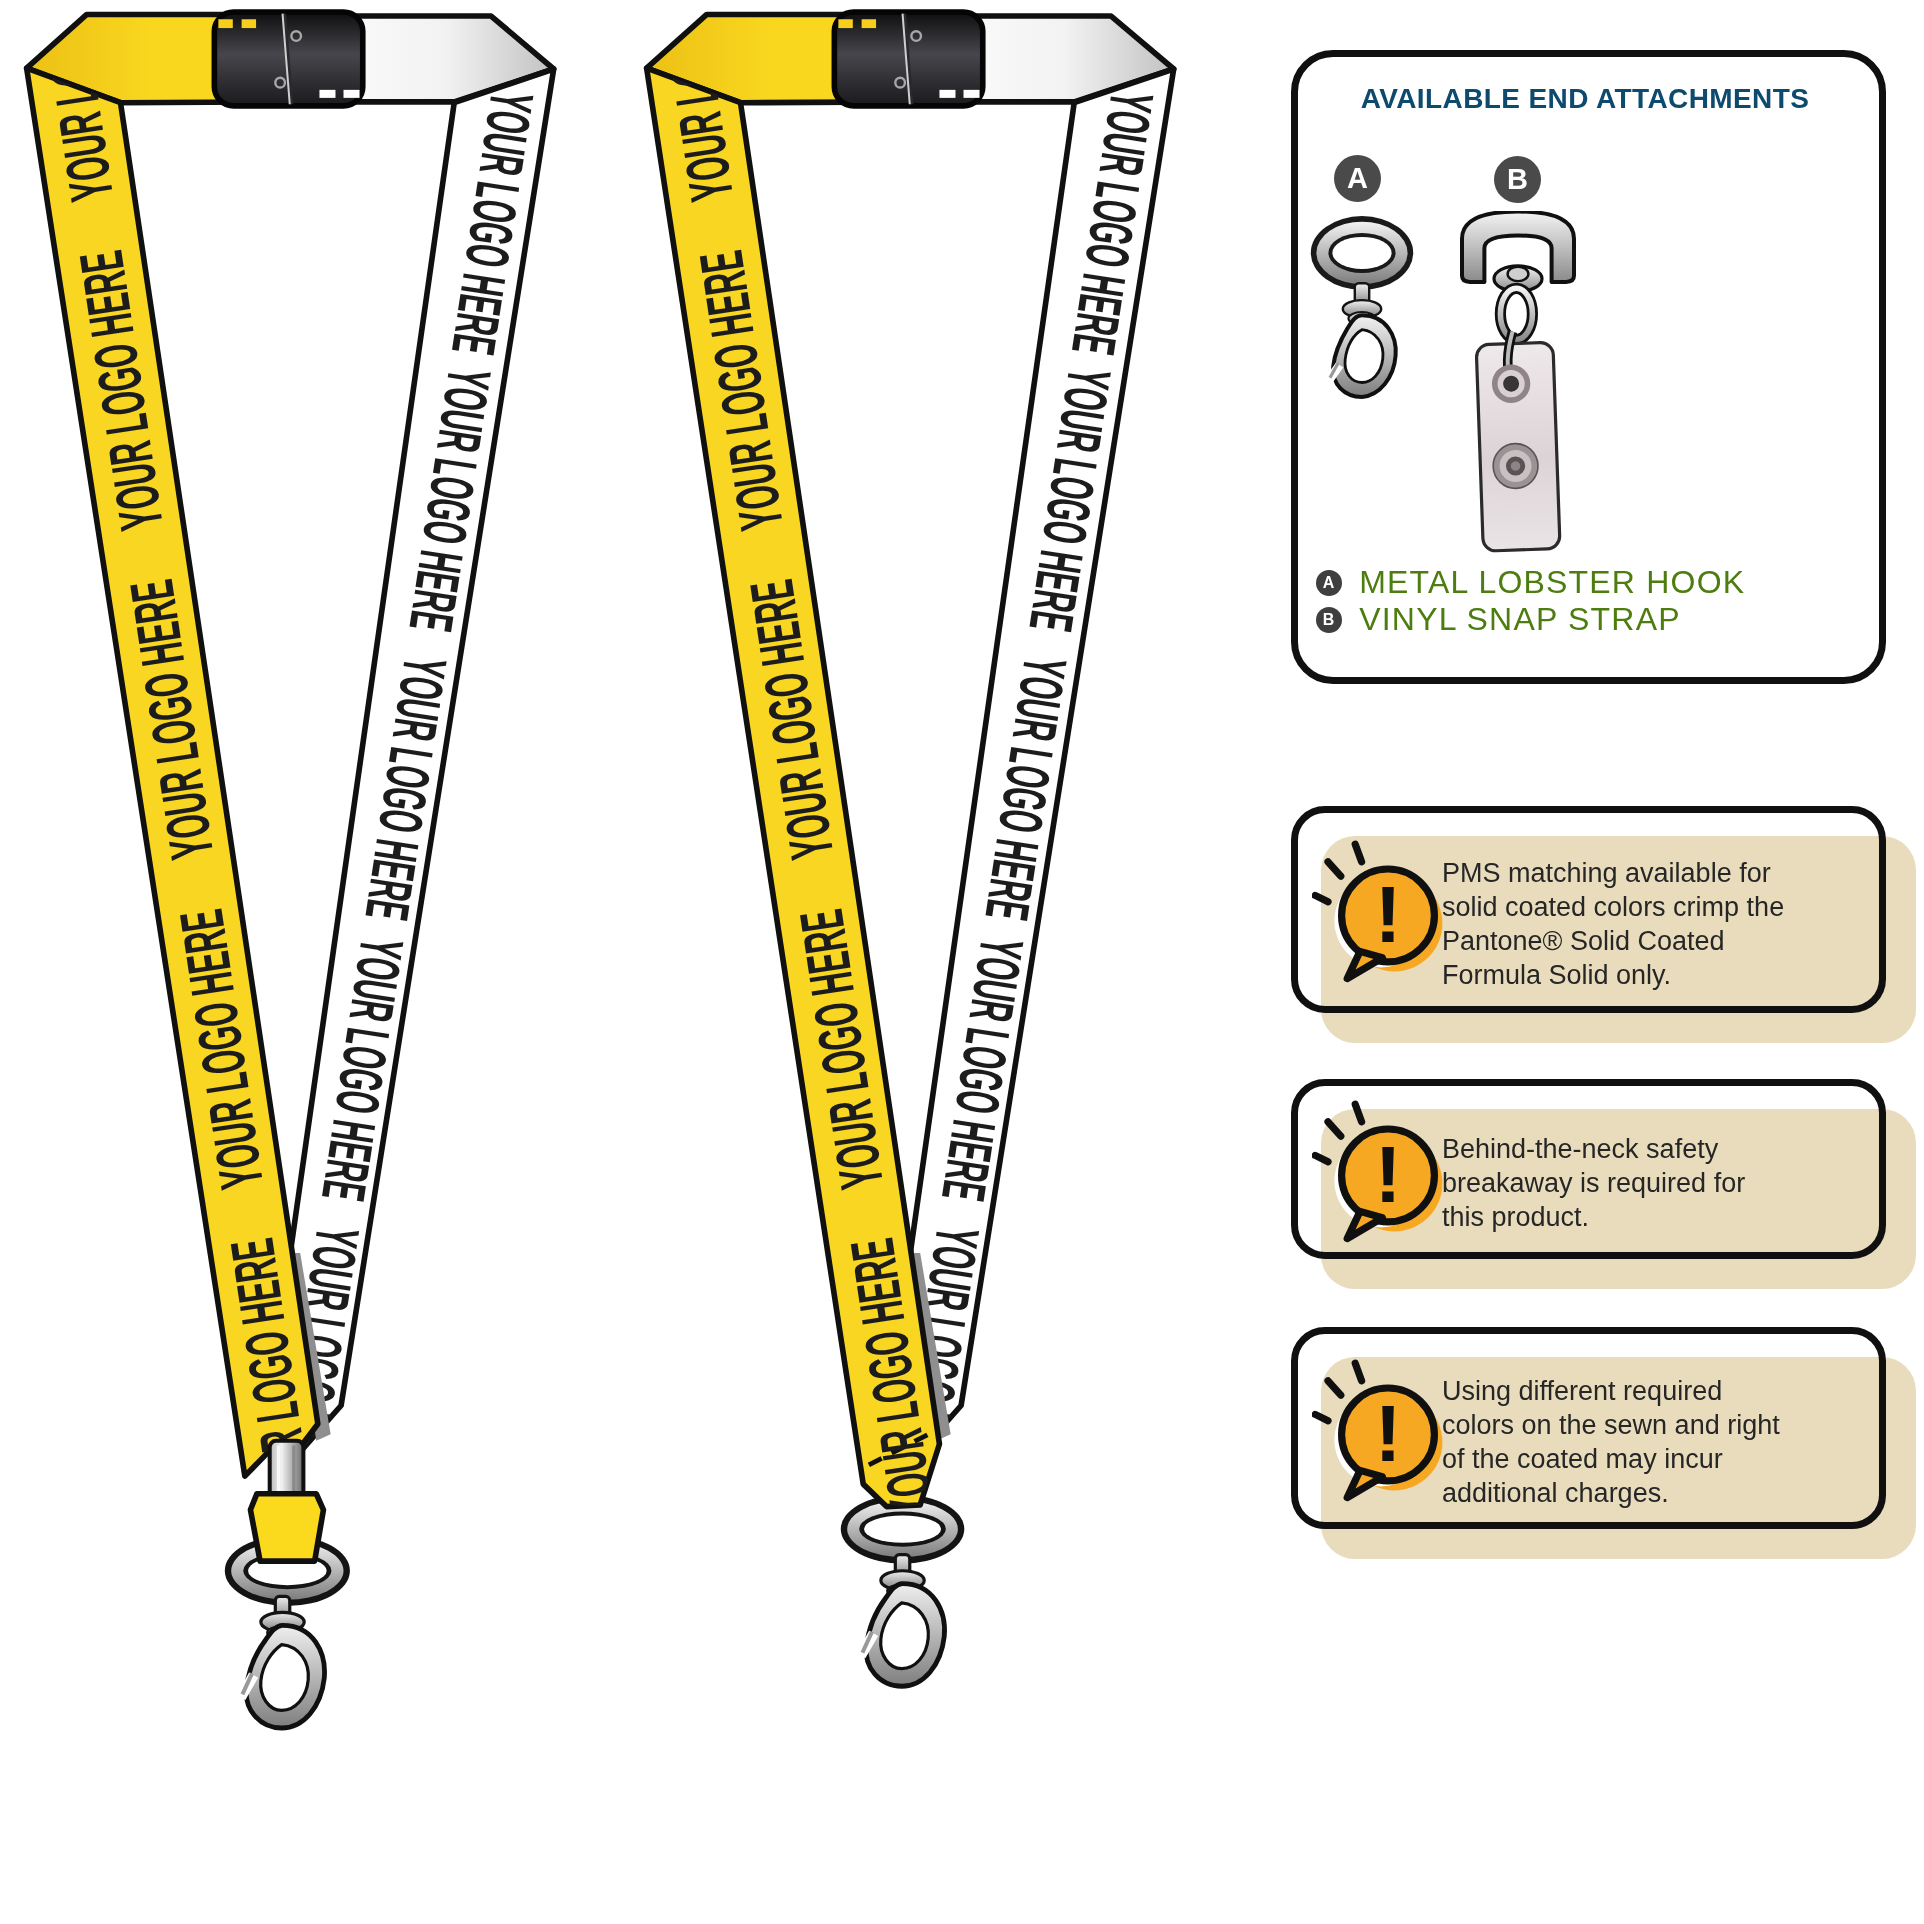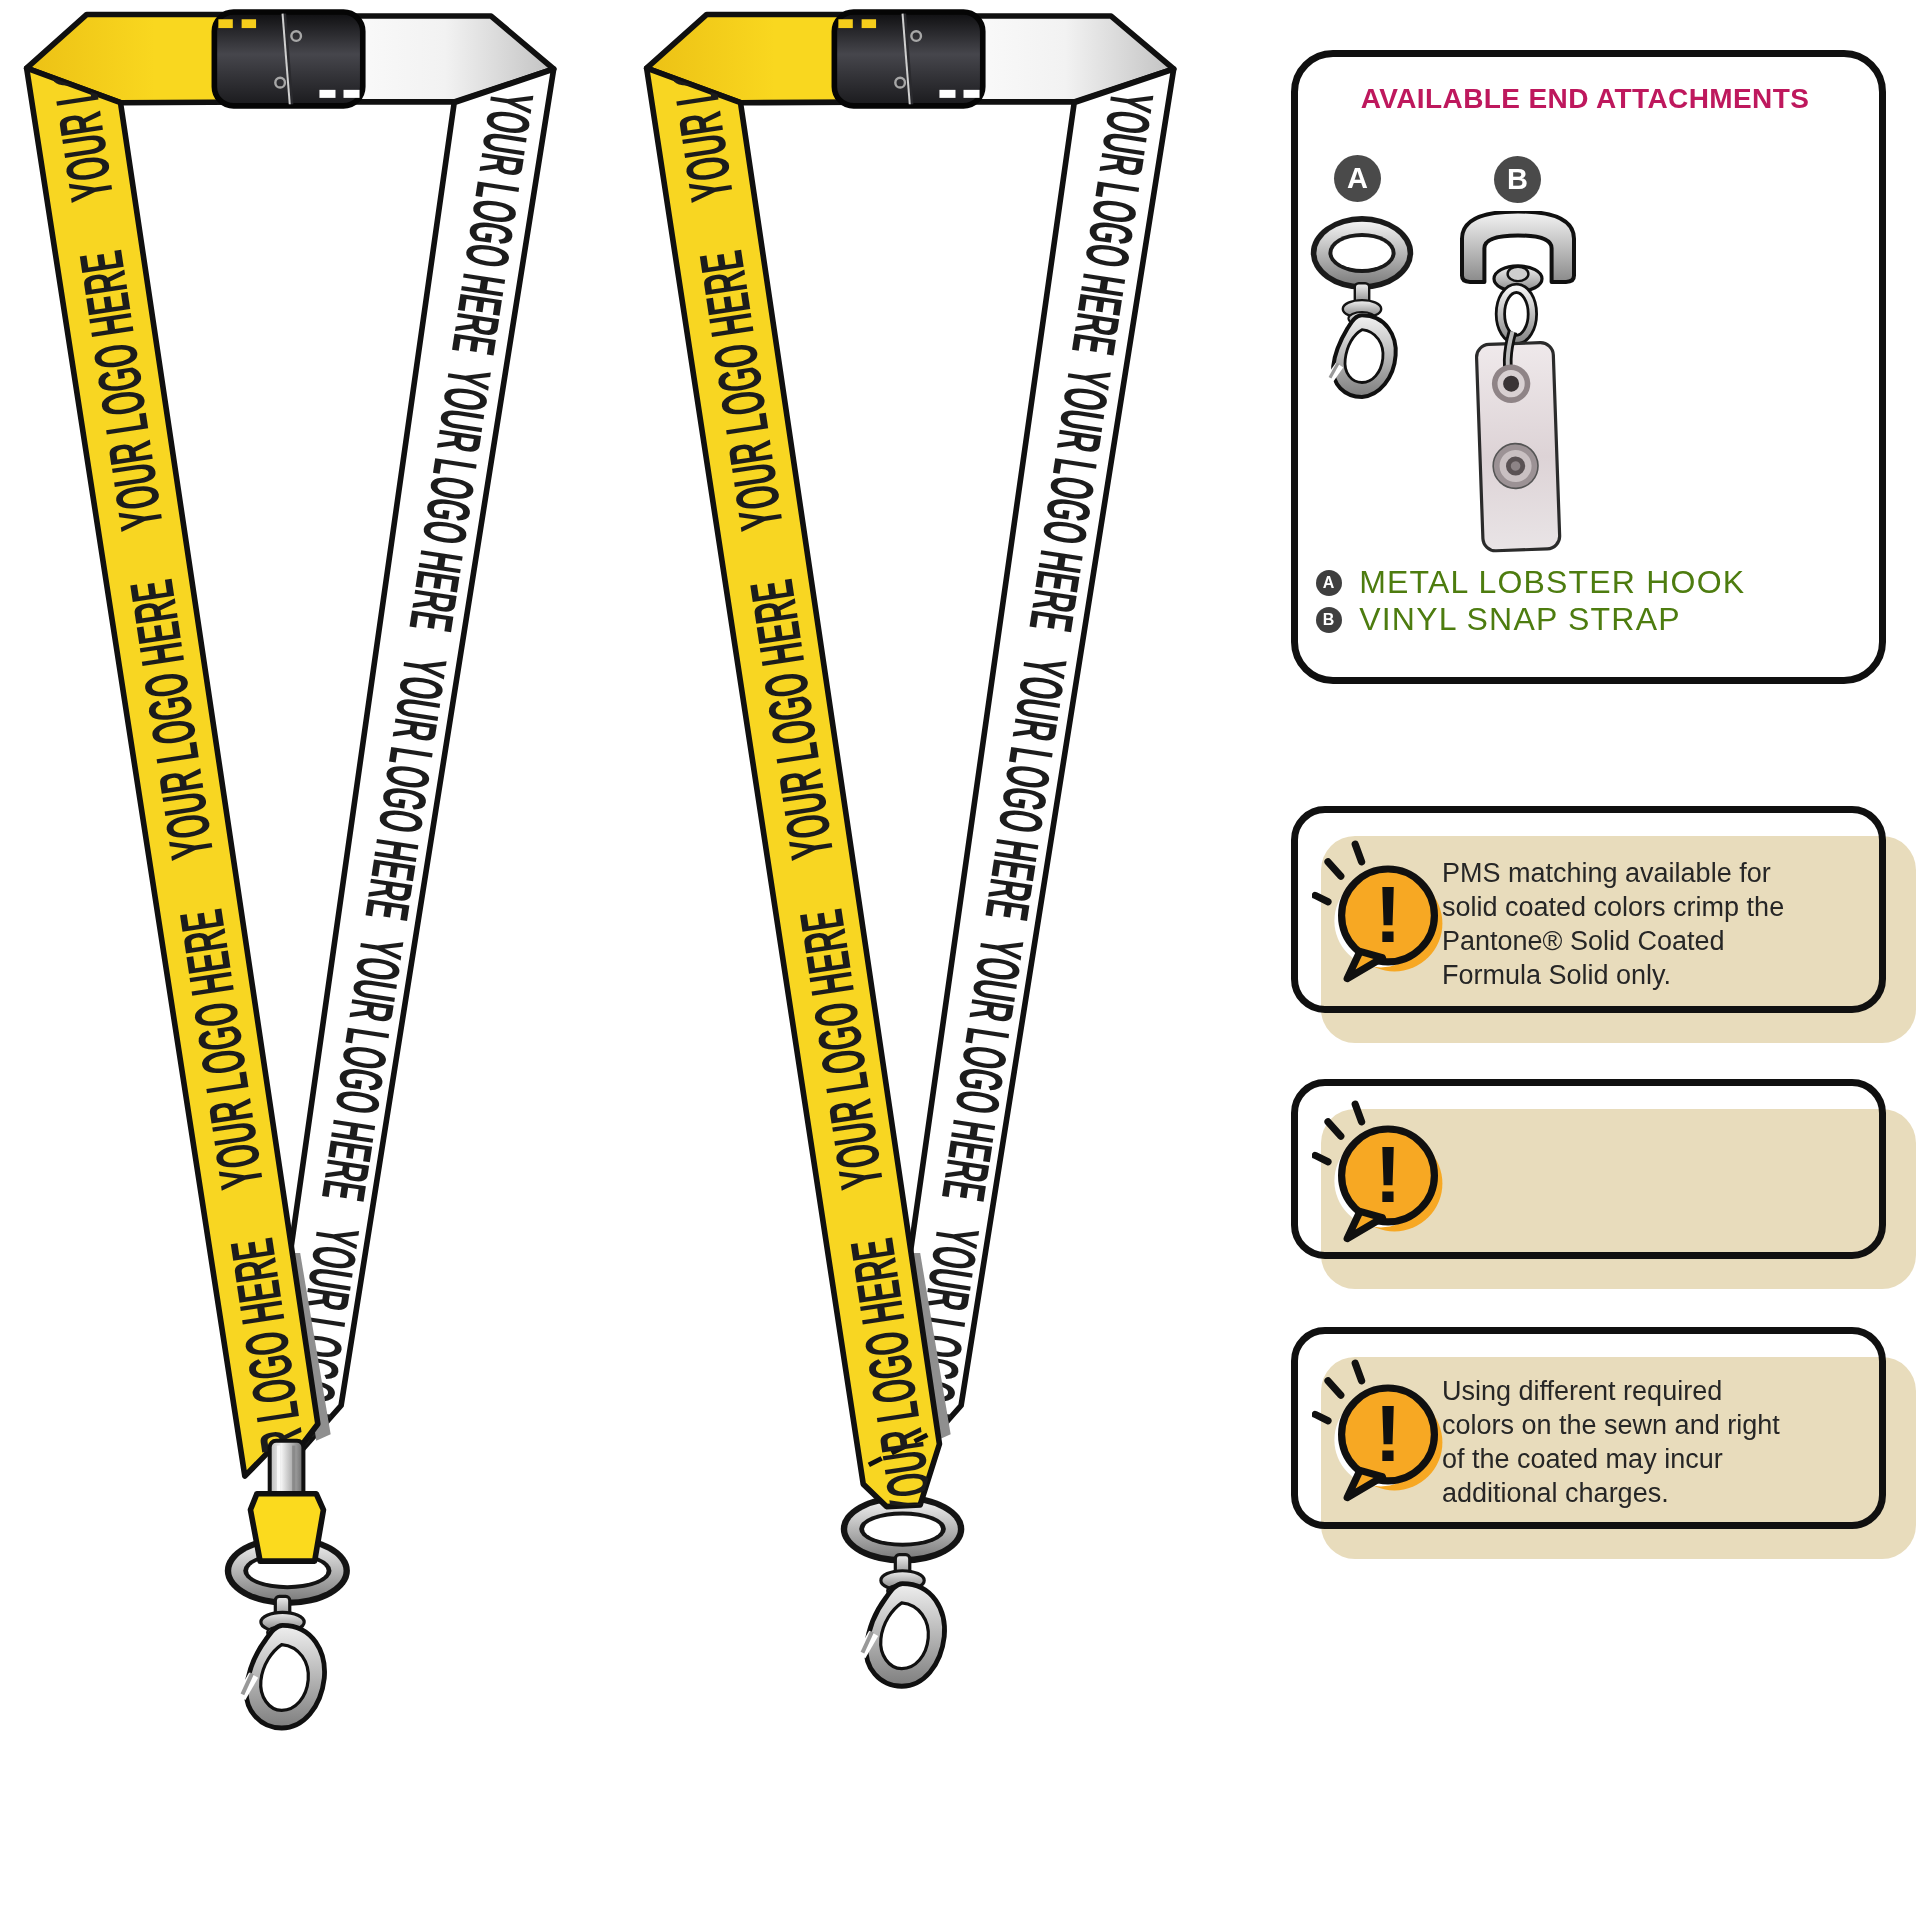--- a/index.html
+++ b/index.html
@@ -6,21 +6,21 @@
   .page{position:relative;width:1925px;height:1925px;background:#ffffff;overflow:hidden;
         font-family:"Liberation Sans",sans-serif;}
   svg{position:absolute;display:block;}
   .lanyard{top:0;width:610px;height:1805px;}
   .strap-text{font-family:"Liberation Sans",sans-serif;font-weight:700;font-size:76px;fill:#1c1c1c;}
 
   
   .panel{position:absolute;left:1291px;top:50px;width:595px;height:634px;background:#fff;
          border:7.2px solid #101010;border-radius:42px;box-sizing:border-box;}
   .panel-title{position:absolute;left:0;right:7px;top:26px;text-align:center;
-               font-size:28px;font-weight:700;letter-spacing:0.4px;color:#be185d;}
+               font-size:28px;font-weight:700;letter-spacing:0.4px;color:#0c4a6e;}
   .badge{position:absolute;width:47px;height:47px;border-radius:50%;background:#4a4a4a;
          color:#fff;font-weight:700;font-size:29px;display:flex;align-items:center;justify-content:center;}
   .badge-a{left:36px;top:98px;}
   .badge-b{left:196px;top:99px;}
   .att-svg{position:absolute;}
   #att-a{left:0px;top:157px;width:128px;height:201px;}
   #att-b{left:148px;top:154px;width:144px;height:345px;}
   .legend{position:absolute;left:17.6px;right:19px;display:flex;align-items:center;gap:17.6px;}
   .legend-1{top:507px;}
   .legend-2{top:544px;}
@@ -314,20 +314,25 @@
     <div class="callout-shadow"></div>
     <div class="callout-box"></div>
     <svg class="callout-icon" style="top:13.6px" viewBox="0 0 170 190">
       <circle cx="103" cy="113" r="60" fill="#F7A823"></circle>
       <circle cx="86" cy="110" r="58" fill="#ffffff"></circle>
       <circle cx="95" cy="103" r="58" fill="#F7A823" stroke="#101010" stroke-width="9"></circle>
       <path d="M60,148 L44,182 L88,156 Z" fill="#F7A823" stroke="#101010" stroke-width="9" stroke-linejoin="round"></path>
       <path d="M36,54 L20,36 M62,36 L54,14 M20,86 L4,78" stroke="#101010" stroke-width="9" stroke-linecap="round"></path>
       <text x="95" y="136" text-anchor="middle" font-size="100" font-weight="700" fill="#101010">!</text>
     </svg>
+    <div class="callout-text">
+      <div class="callout-line">Behind-the-neck safety</div>
+      <div class="callout-line">breakaway is required for</div>
+      <div class="callout-line">this product.</div>
+    </div>
   </div>
 
   <div class="callout" id="callout-3">
     <div class="callout-shadow"></div>
     <div class="callout-box"></div>
     <svg class="callout-icon" style="top:25px" viewBox="0 0 170 190">
       <circle cx="103" cy="113" r="60" fill="#F7A823"></circle>
       <circle cx="86" cy="110" r="58" fill="#ffffff"></circle>
       <circle cx="95" cy="103" r="58" fill="#F7A823" stroke="#101010" stroke-width="9"></circle>
       <path d="M60,148 L44,182 L88,156 Z" fill="#F7A823" stroke="#101010" stroke-width="9" stroke-linejoin="round"></path>

